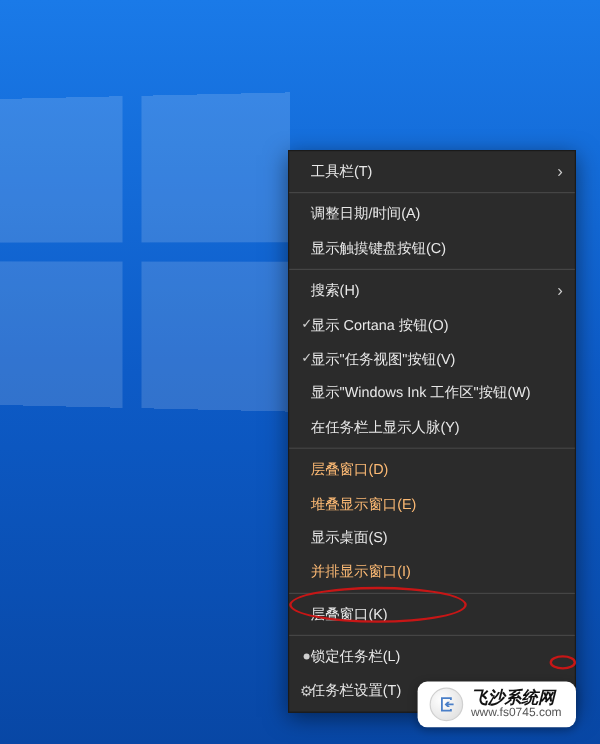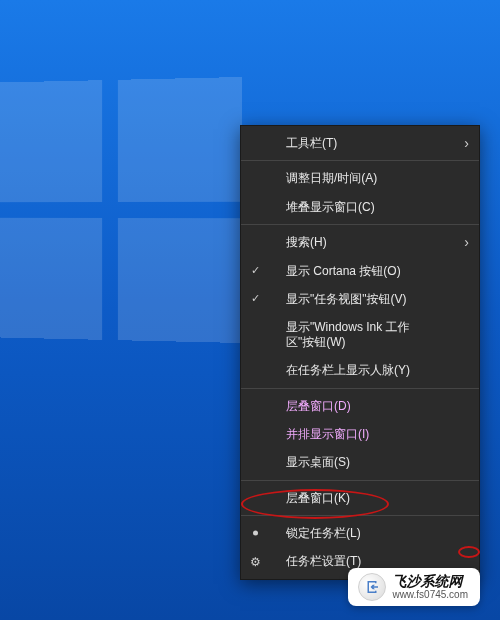--- a/index.html
+++ b/index.html
@@ -37,27 +37,27 @@
       right: 20px;
       width: 240px;
       background: #2b2b2b;
       border: 1px solid #1a1a1a;
       box-shadow: 0 4px 18px rgba(0,0,0,0.5);
       font-size: 12px;
       color: #e8e8e8;
       padding: 3px 0;
     }
     .menu-item {
-      padding: 7px 45px;
+      padding: 7px 18px;
       cursor: pointer;
       position: relative;
       line-height: 1.2;
     }
     .menu-item.disabled {
-      color: #f0abfc;
+      color: #fdba74;
       cursor: default;
     }
     .menu-item.has-submenu::after {
       content: "›";
       position: absolute;
       right: 10px;
       top: 50%;
       transform: translateY(-50%);
       font-size: 14px;
       color: #cfcfcf;
@@ -165,31 +165,32 @@
   <div></div>
     <div></div>
     <div></div>
     <div></div>
 </div>
 
 <div class="context-menu">
   <div class="menu-item has-submenu">工具栏(T)</div>
   <div class="separator"></div>
   <div class="menu-item">调整日期/时间(A)</div>
-  <div class="menu-item">堆叠显示窗口(C)</div>
+  <div class="menu-item">显示触摸键盘按钮(C)</div>
   <div class="separator"></div>
   <div class="menu-item has-submenu">搜索(H)</div>
   <div class="menu-item checked">显示 Cortana 按钮(O)</div>
   <div class="menu-item checked">显示"任务视图"按钮(V)</div>
   <div class="menu-item">显示"Windows Ink 工作区"按钮(W)</div>
   <div class="menu-item">在任务栏上显示人脉(Y)</div>
   <div class="separator"></div>
   <div class="menu-item disabled">层叠窗口(D)</div>
+  <div class="menu-item disabled">堆叠显示窗口(E)</div>
+  <div class="menu-item">显示桌面(S)</div>
   <div class="menu-item disabled">并排显示窗口(I)</div>
-  <div class="menu-item">显示桌面(S)</div>
   <div class="separator"></div>
   <div class="menu-item">层叠窗口(K)</div>
   <div class="separator"></div>
   <div class="menu-item dotted">锁定任务栏(L)</div>
   <div class="menu-item gear">任务栏设置(T)</div>
 </div>
 
 <div class="highlight-ellipse"></div>
 <div class="tiny-ellipse"></div>
 

